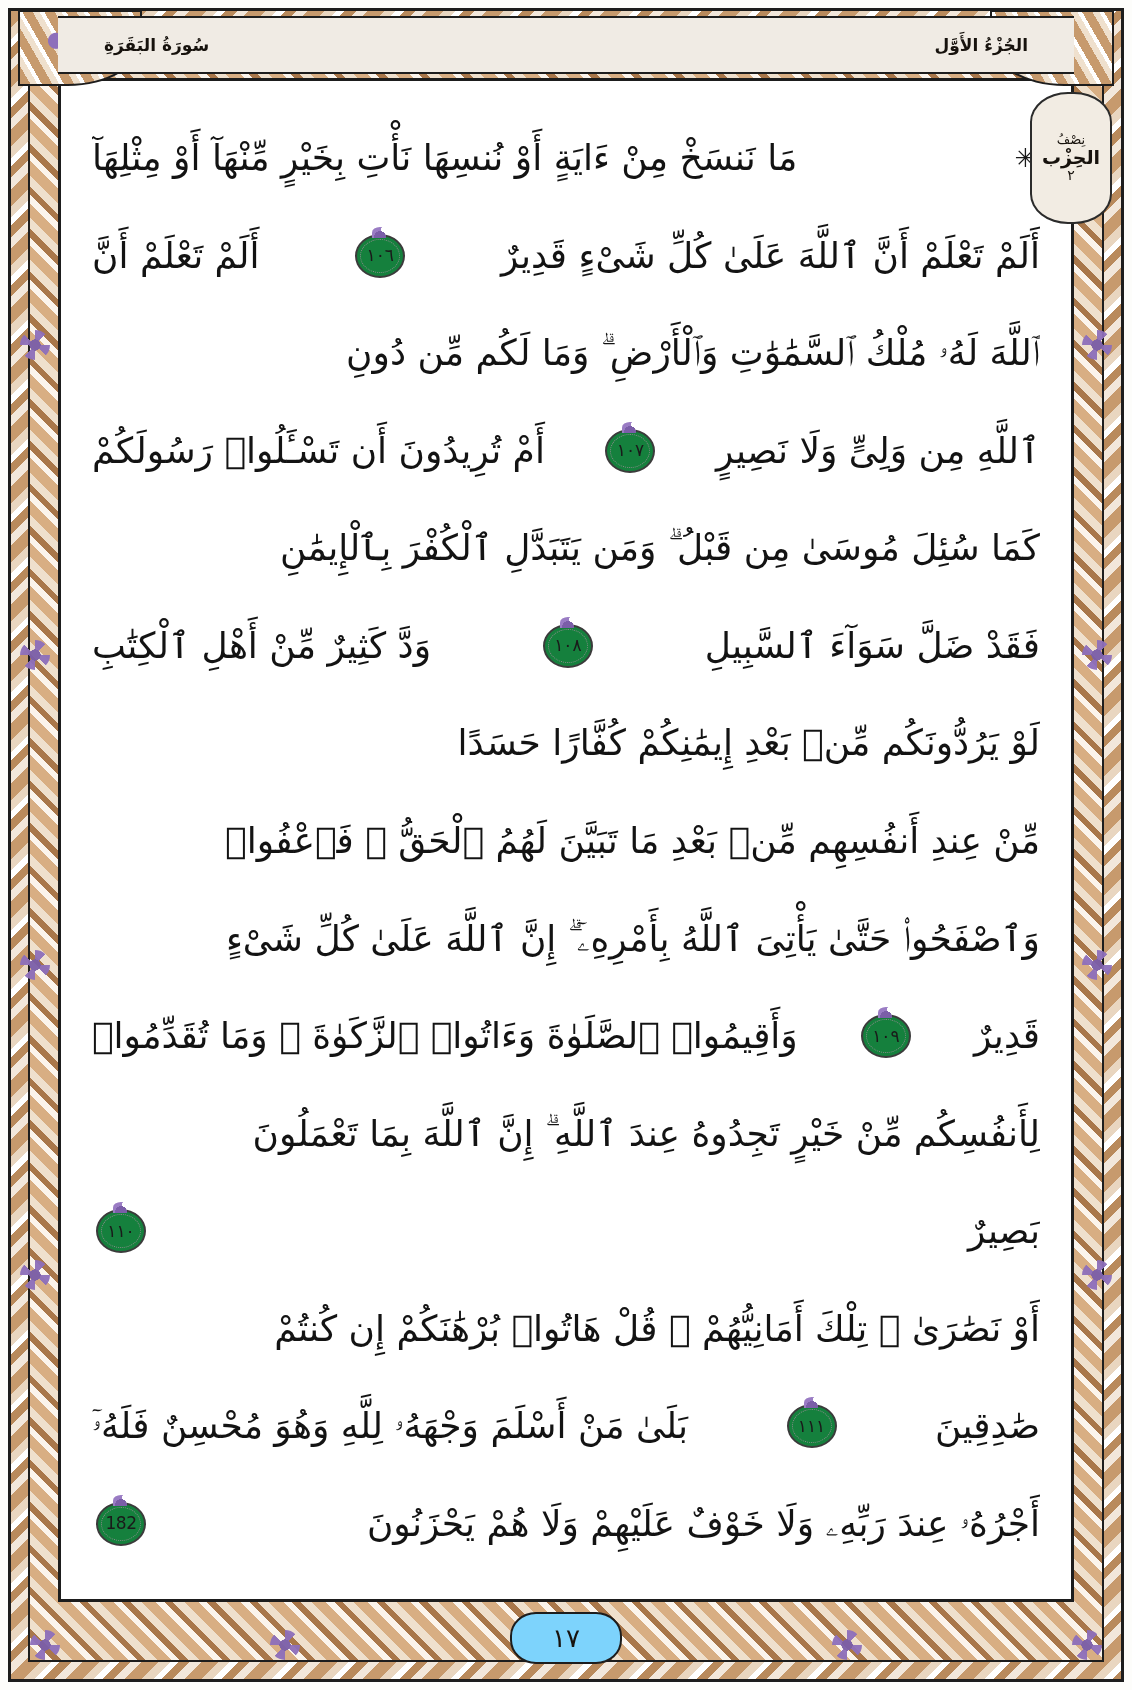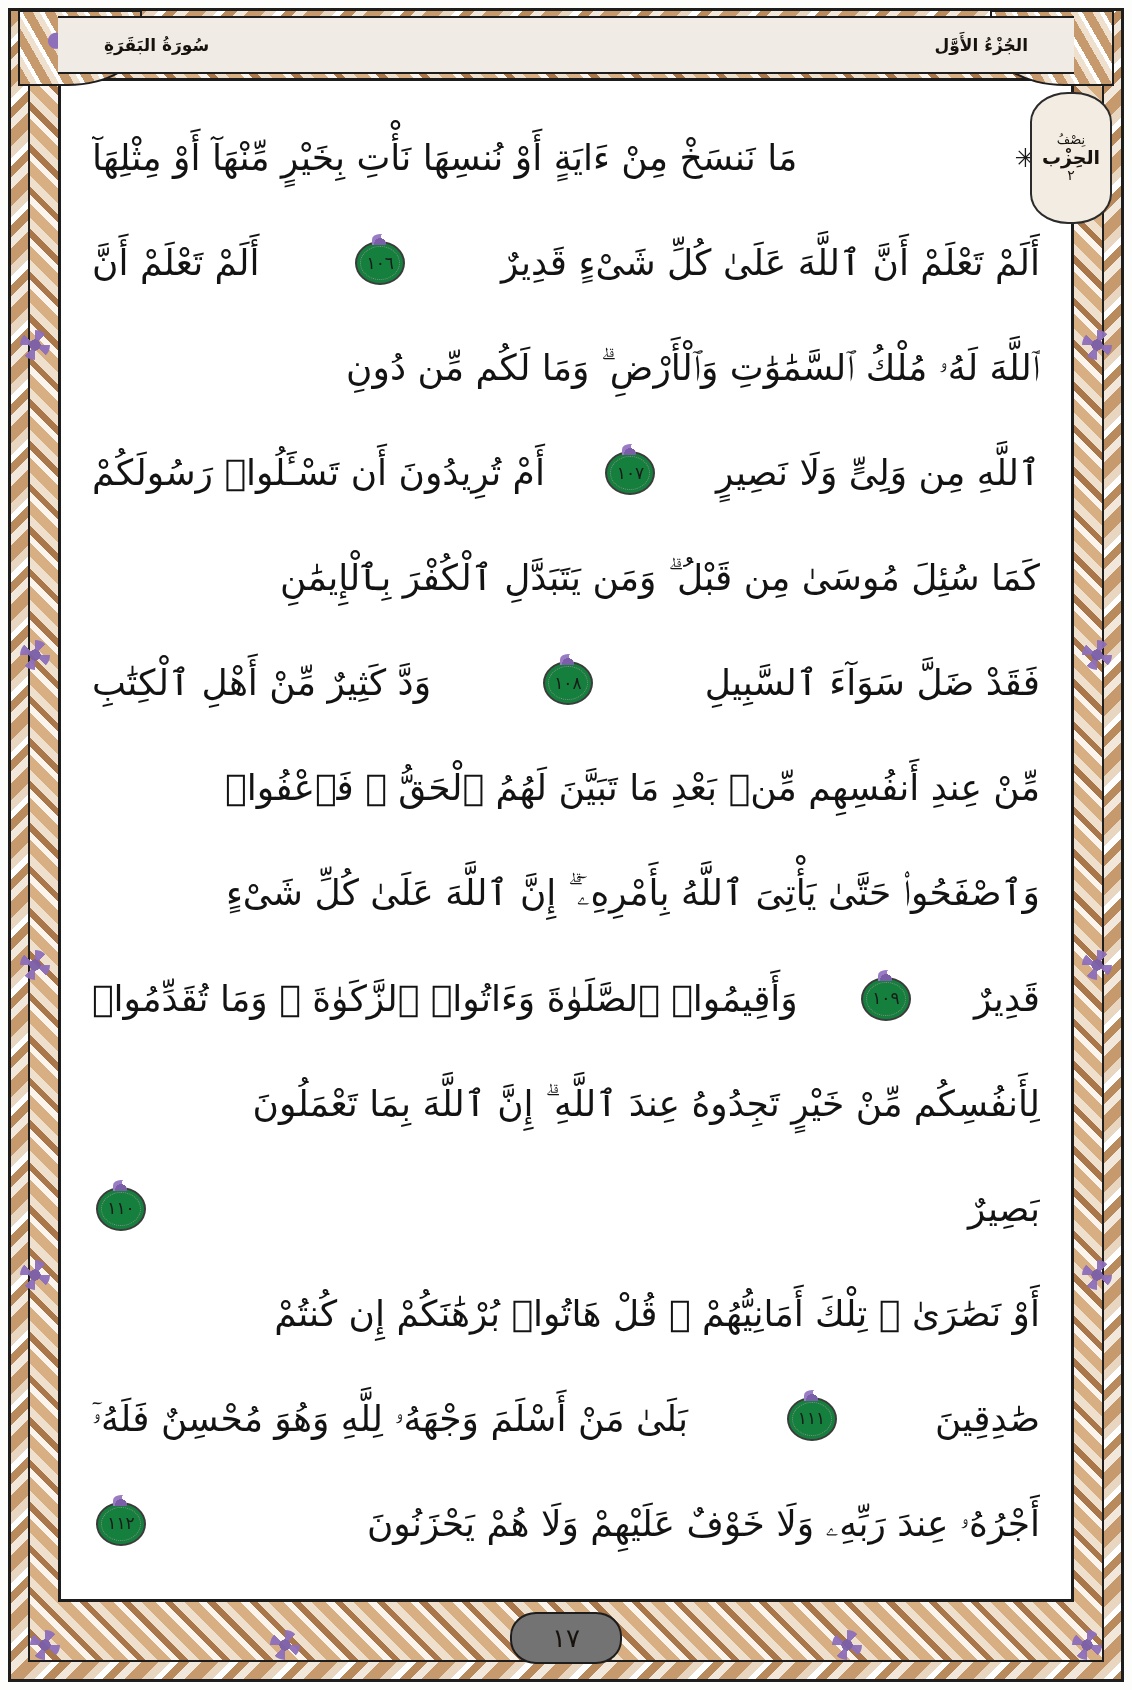--- a/index.html
+++ b/index.html
@@ -197,21 +197,21 @@
     margin:0 4px;
     flex:0 0 auto;
   }
 
   
   .page-number{
     position:absolute;
     left:50%;transform:translateX(-50%);
     bottom:26px;
     width:108px;height:48px;
-    background:#737373;
+    background:#7dd3fc;
     border:2px solid #1d1d1d;
     border-radius:26px / 24px;
     display:flex;align-items:center;justify-content:center;
     font-family:"DejaVu Sans", sans-serif;
     font-size:26px;
     color:#17120d;
     z-index:7;
   }
 </style>
 </head>
@@ -273,20 +273,23 @@
       </div>
       <div class="ayah-line">
         <span class="seg">كَمَا سُئِلَ مُوسَىٰ مِن قَبْلُ ۗ وَمَن يَتَبَدَّلِ ٱلْكُفْرَ بِٱلْإِيمَٰنِ</span>
       </div>
       <div class="ayah-line">
         <span class="seg">فَقَدْ ضَلَّ سَوَآءَ ٱلسَّبِيلِ</span>
         <span class="ayah-mark">١٠٨</span>
         <span class="seg">وَدَّ كَثِيرٌ مِّنْ أَهْلِ ٱلْكِتَٰبِ</span>
       </div>
       <div class="ayah-line">
+        <span class="seg">لَوْ يَرُدُّونَكُم مِّنۢ بَعْدِ إِيمَٰنِكُمْ كُفَّارًا حَسَدًا</span>
+      </div>
+      <div class="ayah-line">
         <span class="seg">مِّنْ عِندِ أَنفُسِهِم مِّنۢ بَعْدِ مَا تَبَيَّنَ لَهُمُ ٱلْحَقُّ ۖ فَٱعْفُوا۟</span>
       </div>
       <div class="ayah-line">
         <span class="seg">وَٱصْفَحُوا۟ حَتَّىٰ يَأْتِىَ ٱللَّهُ بِأَمْرِهِۦٓ ۗ إِنَّ ٱللَّهَ عَلَىٰ كُلِّ شَىْءٍ</span>
       </div>
       <div class="ayah-line">
         <span class="seg">قَدِيرٌ</span>
         <span class="ayah-mark">١٠٩</span>
         <span class="seg">وَأَقِيمُوا۟ ٱلصَّلَوٰةَ وَءَاتُوا۟ ٱلزَّكَوٰةَ ۚ وَمَا تُقَدِّمُوا۟</span>
       </div>
@@ -300,19 +303,19 @@
       <div class="ayah-line">
         <span class="seg">أَوْ نَصَٰرَىٰ ۗ تِلْكَ أَمَانِيُّهُمْ ۗ قُلْ هَاتُوا۟ بُرْهَٰنَكُمْ إِن كُنتُمْ</span>
       </div>
       <div class="ayah-line">
         <span class="seg">صَٰدِقِينَ</span>
         <span class="ayah-mark">١١١</span>
         <span class="seg">بَلَىٰ مَنْ أَسْلَمَ وَجْهَهُۥ لِلَّهِ وَهُوَ مُحْسِنٌ فَلَهُۥٓ</span>
       </div>
       <div class="ayah-line">
         <span class="seg">أَجْرُهُۥ عِندَ رَبِّهِۦ وَلَا خَوْفٌ عَلَيْهِمْ وَلَا هُمْ يَحْزَنُونَ</span>
-        <span class="ayah-mark">١١٢</span>
+        <span class="ayah-mark">182</span>
       </div>
     </div>
 
   <div class="page-number">١٧</div>
 
 </div>
 
 </body></html>

